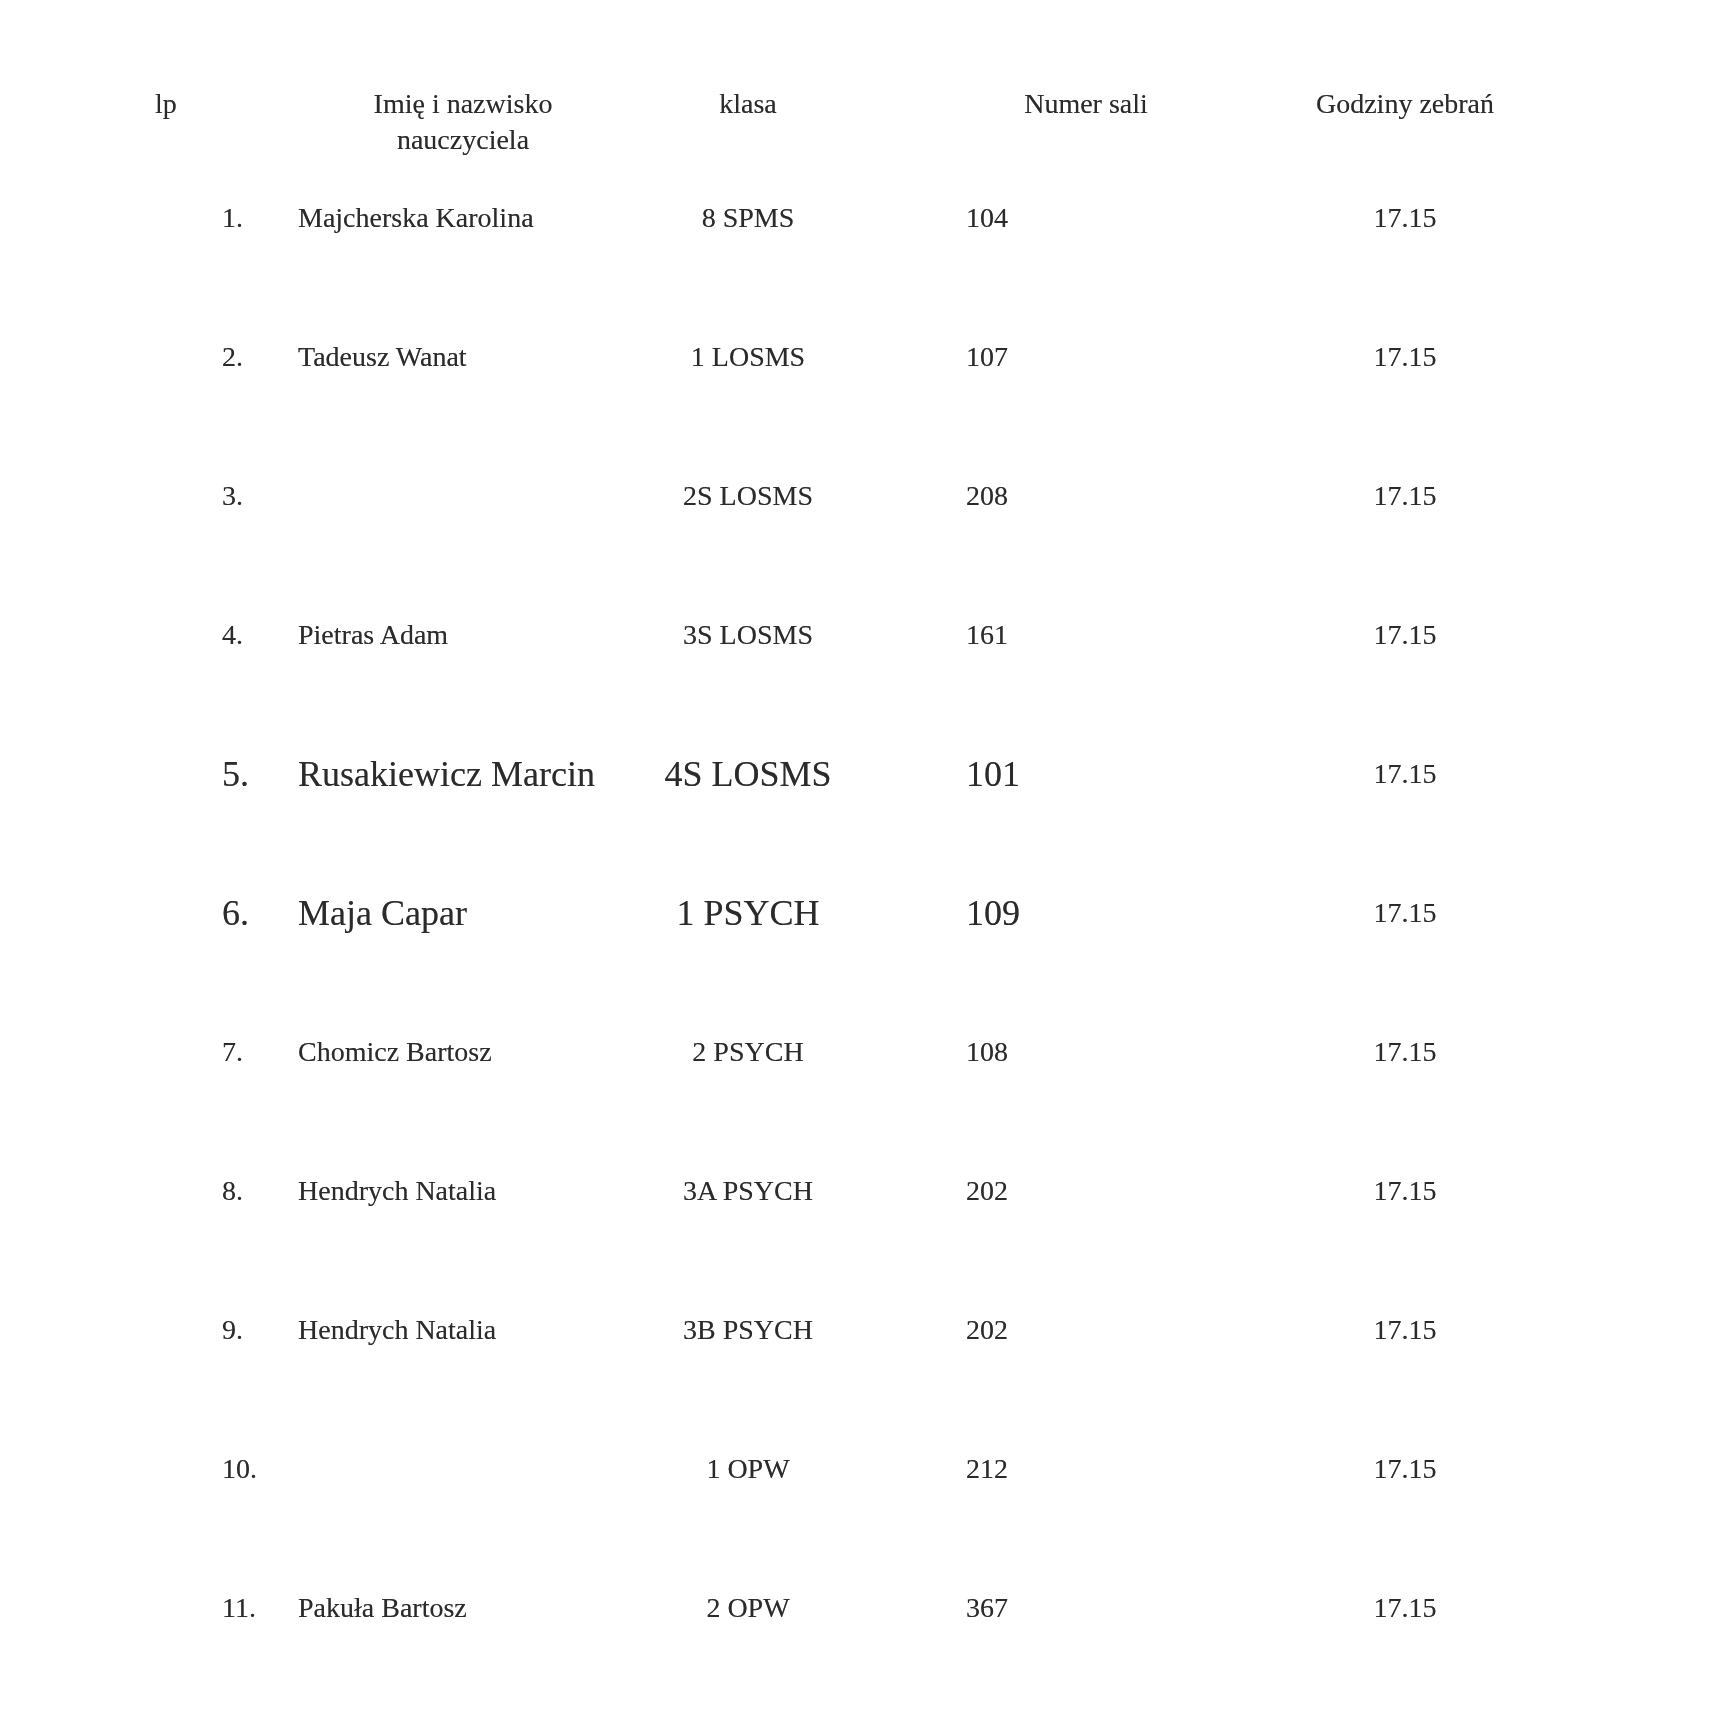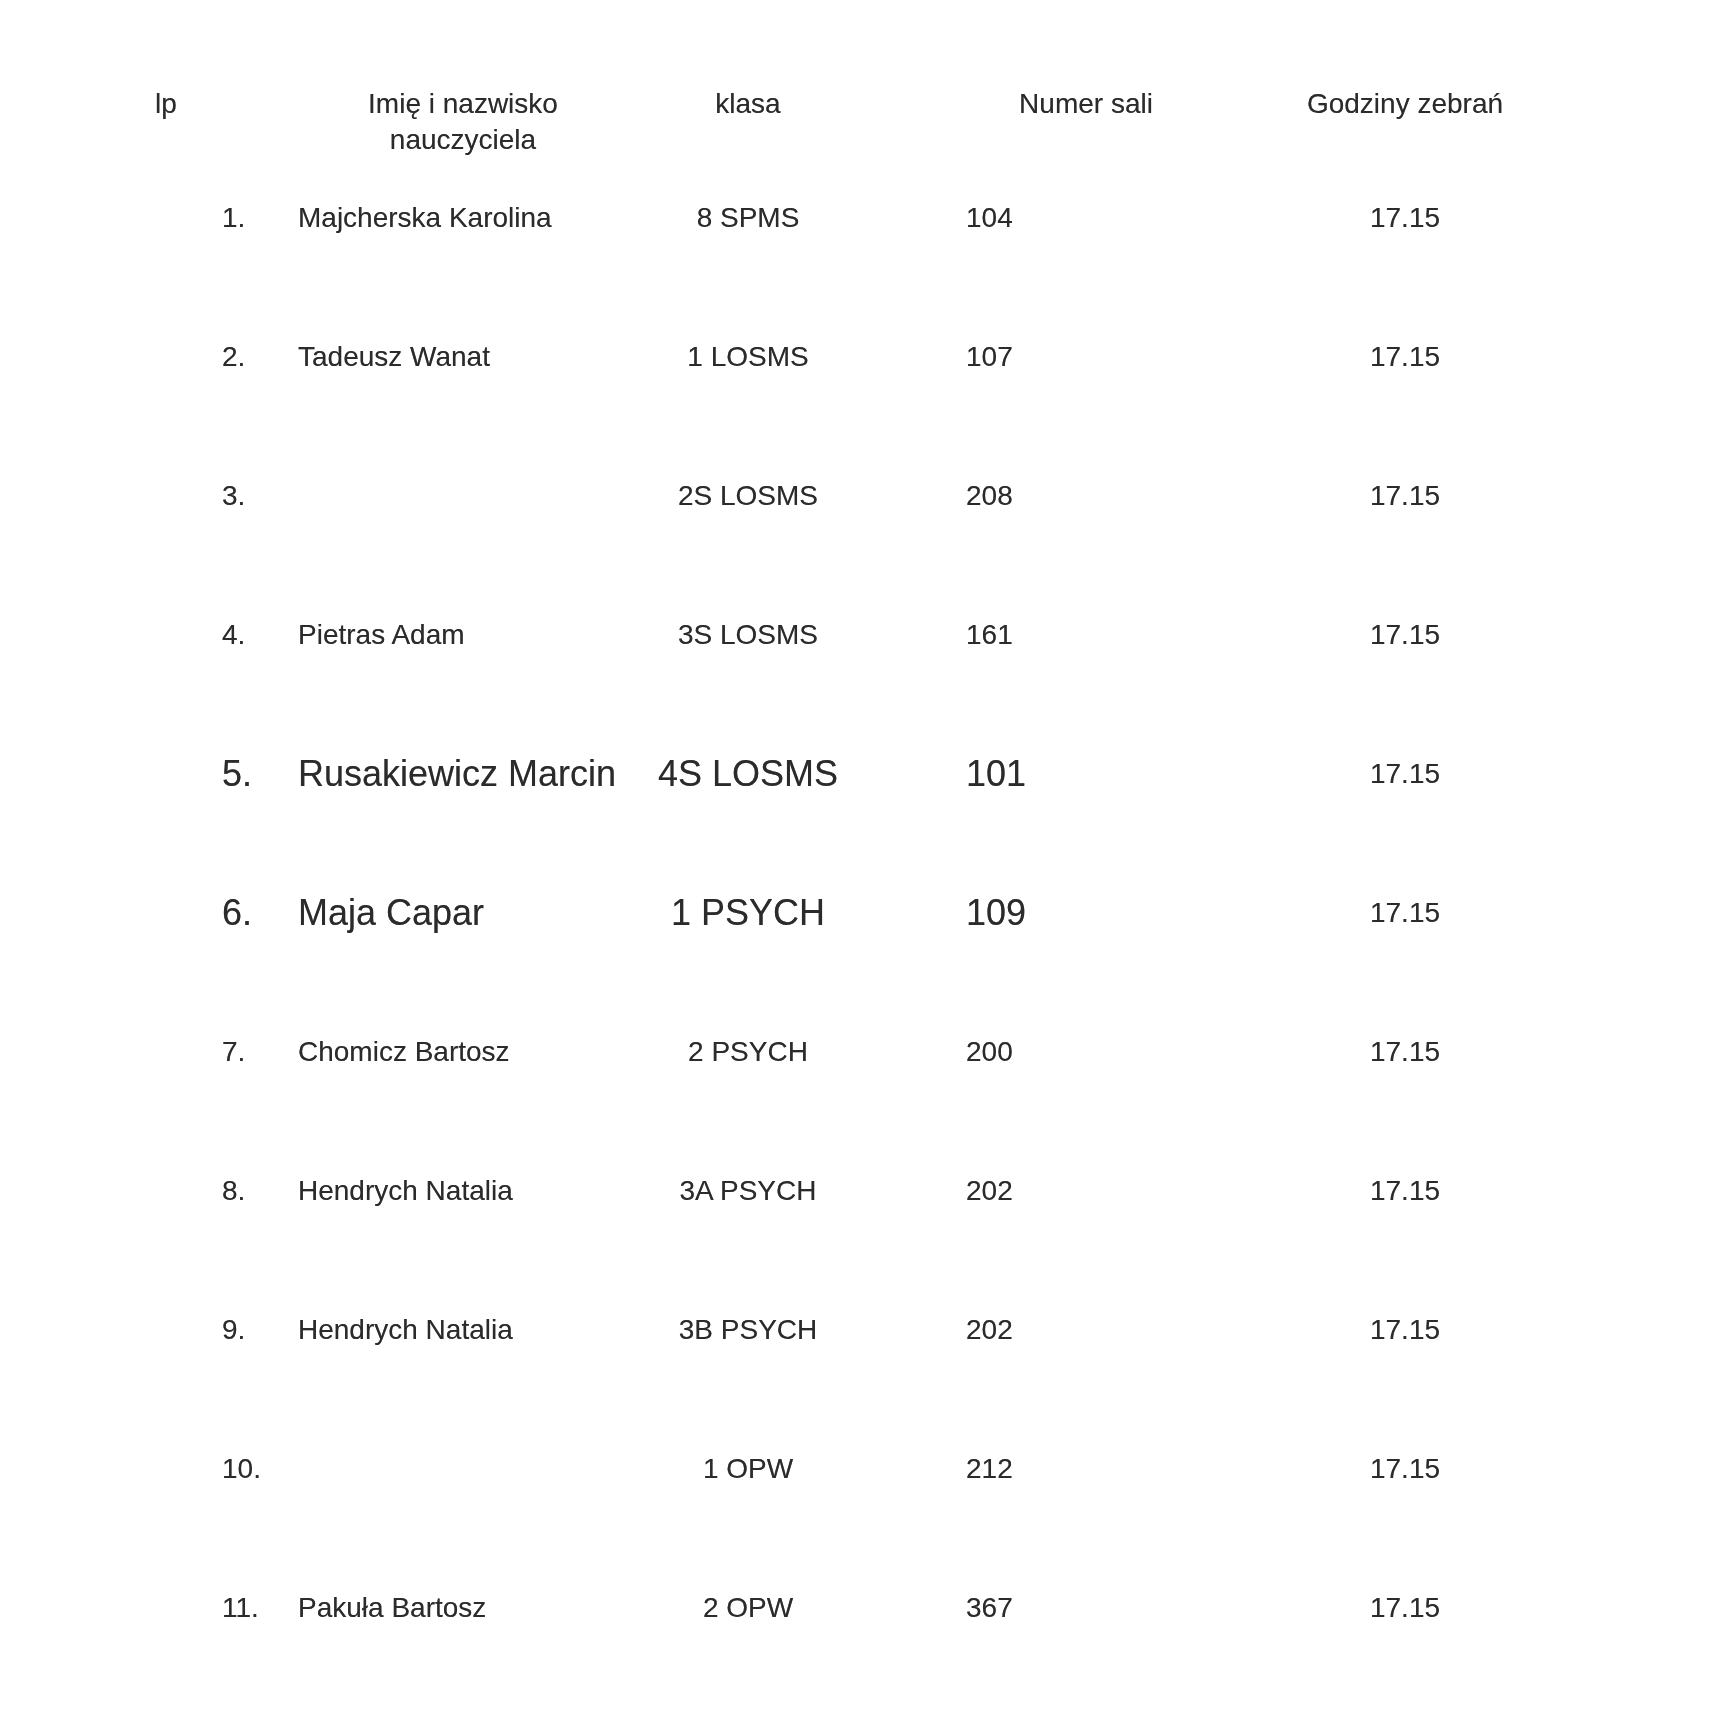--- a/index.html
+++ b/index.html
@@ -5,21 +5,21 @@
   html, body {
     margin: 0;
     padding: 0;
     background: #ffffff;
   }
   #page {
     position: relative;
     width: 1728px;
     height: 1728px;
     background: #ffffff;
-    font-family: Liberation Sans, sans-serif;
+    font-family: Liberation Serif, serif;
     color: #2b2b2b;
     overflow: hidden;
     
     filter: blur(0.35px);
     text-shadow: 0 0 0.6px rgba(60,60,60,0.55);
   }
   .row {
     position: absolute;
     left: 0;
     width: 100%;
@@ -111,21 +111,21 @@
       <div class="c c-num">6.</div>
       <div class="c c-name">Maja Capar</div>
       <div class="c c-klasa">1 PSYCH</div>
       <div class="c c-sala">109</div>
       <div class="c c-time">17.15</div>
     </div>
       <div class="row" style="top: 1030px;">
       <div class="c c-num">7.</div>
       <div class="c c-name">Chomicz Bartosz</div>
       <div class="c c-klasa">2 PSYCH</div>
-      <div class="c c-sala">200</div>
+      <div class="c c-sala">108</div>
       <div class="c c-time">17.15</div>
     </div>
       <div class="row" style="top: 1169px;">
       <div class="c c-num">8.</div>
       <div class="c c-name">Hendrych Natalia</div>
       <div class="c c-klasa">3A PSYCH</div>
       <div class="c c-sala">202</div>
       <div class="c c-time">17.15</div>
     </div>
       <div class="row" style="top: 1308px;">

